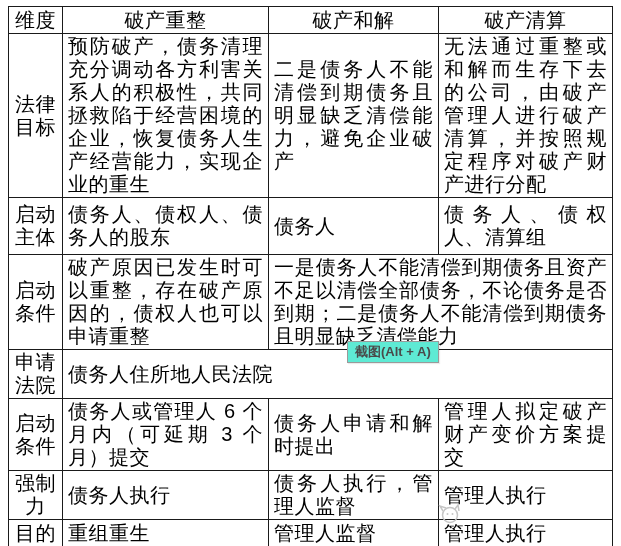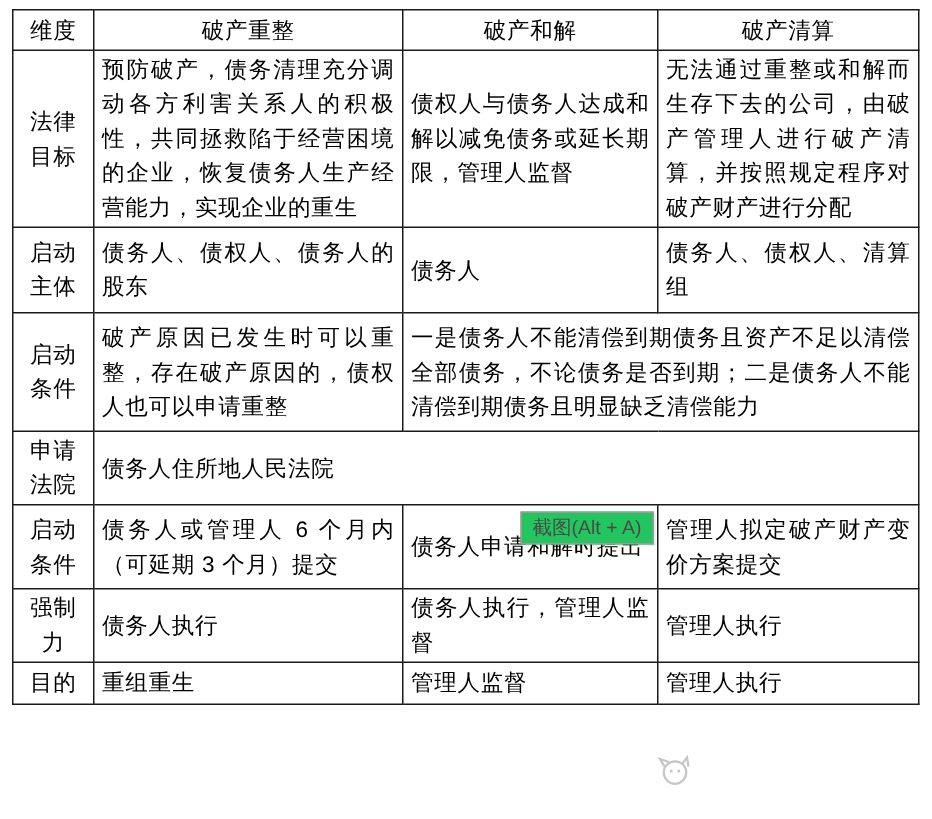--- a/index.html
+++ b/index.html
@@ -9,50 +9,51 @@
     color:#000;
   }
   table.cmp{
     position:absolute;left:8px;top:6px;width:604px;
     border-collapse:collapse;table-layout:fixed;
     background:#fff;
   }
   table.cmp td{
     border:1px solid #1a1a1a;
     padding:1px 5px;
-    font-size:15px;
+    font-size:20px;
     line-height:23px;
     letter-spacing:0.5px;
     vertical-align:middle;
     text-align:justify;
     text-justify:inter-ideograph;
     word-break:break-all;
     overflow:hidden;
   }
   table.cmp td.c{text-align:center;}
   tr.h-head td{height:24px;}
   tr.h-r0 td{height:112px;}
   tr.h-r1 td{height:54px;}
   tr.h-r2 td{height:47px;}
   tr.h-r3 td{height:76px;}
   tr.h-r4 td{height:46px;}
   tr.h-r5 td{height:53px;}
   tr.h-r6 td{height:43px;}
   tr.h-r7 td{height:25px;}
   .tooltip{
     position:absolute;left:347px;top:341px;
-    background:#22c55e;
+    background:#5eead4;
     border:1px solid #9a9a9a;
     color:#4a4a4a;
     font-size:13px;
     line-height:16px;
     padding:2px 7px;
     white-space:nowrap;
     box-shadow:1px 1px 1px rgba(0,0,0,0.08);
     z-index:5;
+    font-weight:bold;
   }
   .watermark{
     position:absolute;left:437px;top:503px;
     display:flex;align-items:center;gap:3px;
     color:#c6c6c6;
     font-size:17px;
     letter-spacing:0.5px;
     white-space:nowrap;
     text-shadow:1px 1px 0 #efefef;
     z-index:6;
@@ -73,21 +74,21 @@
     <tr class="h-head">
       <td class="c">维度</td>
       <td class="c">破产重整</td>
       <td class="c">破产和解</td>
       <td class="c">破产清算</td>
     </tr>
 
     <tr class="h-r0">
       <td class="c">法律目标</td>
       <td>预防破产，债务清理充分调动各方利害关系人的积极性，共同拯救陷于经营困境的企业，恢复债务人生产经营能力，实现企业的重生</td>
-      <td>债权人与债务人达成和解以减免债务或延长期限，管理人监督</td>
+      <td>二是债务人不能清偿到期债务且明显缺乏清偿能力，避免企业破产</td>
       <td>无法通过重整或和解而生存下去的公司，由破产管理人进行破产清算，并按照规定程序对破产财产进行分配</td>
     </tr>
 
     <tr class="h-r1">
       <td class="c">启动主体</td>
       <td>债务人、债权人、债务人的股东</td>
       <td>债务人</td>
       <td>债务人、债权人、清算组</td>
     </tr>
 

